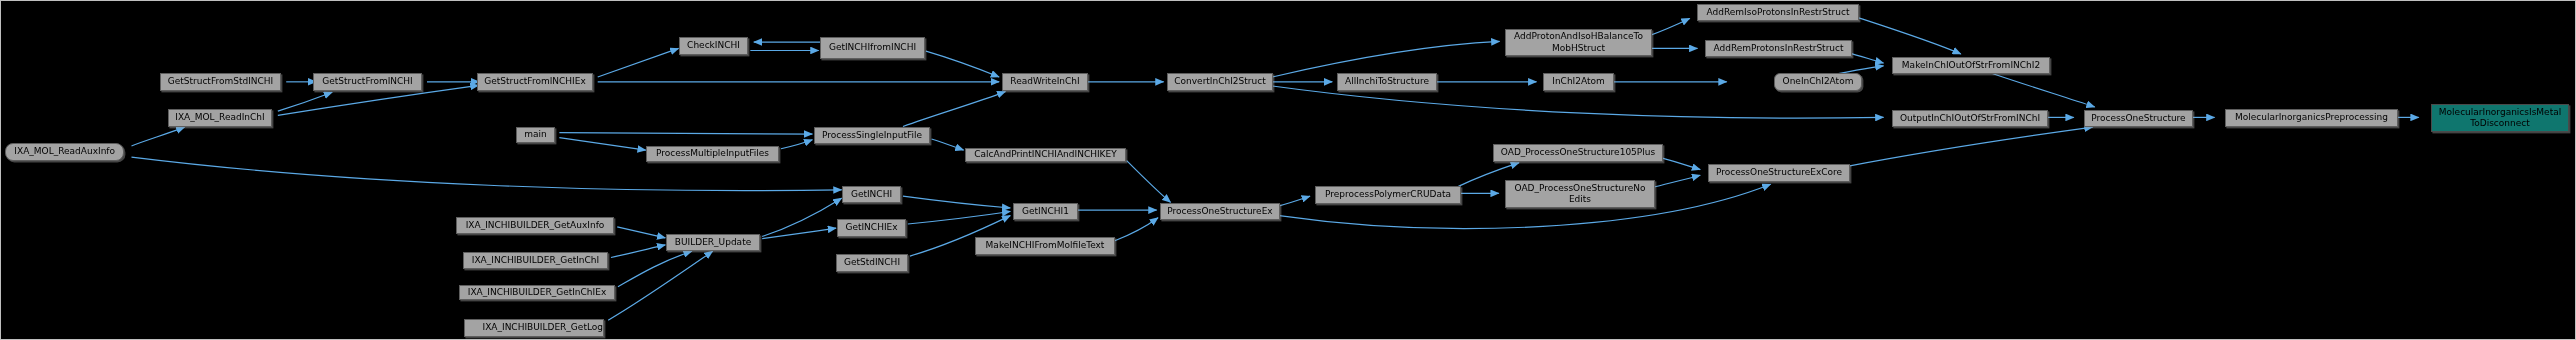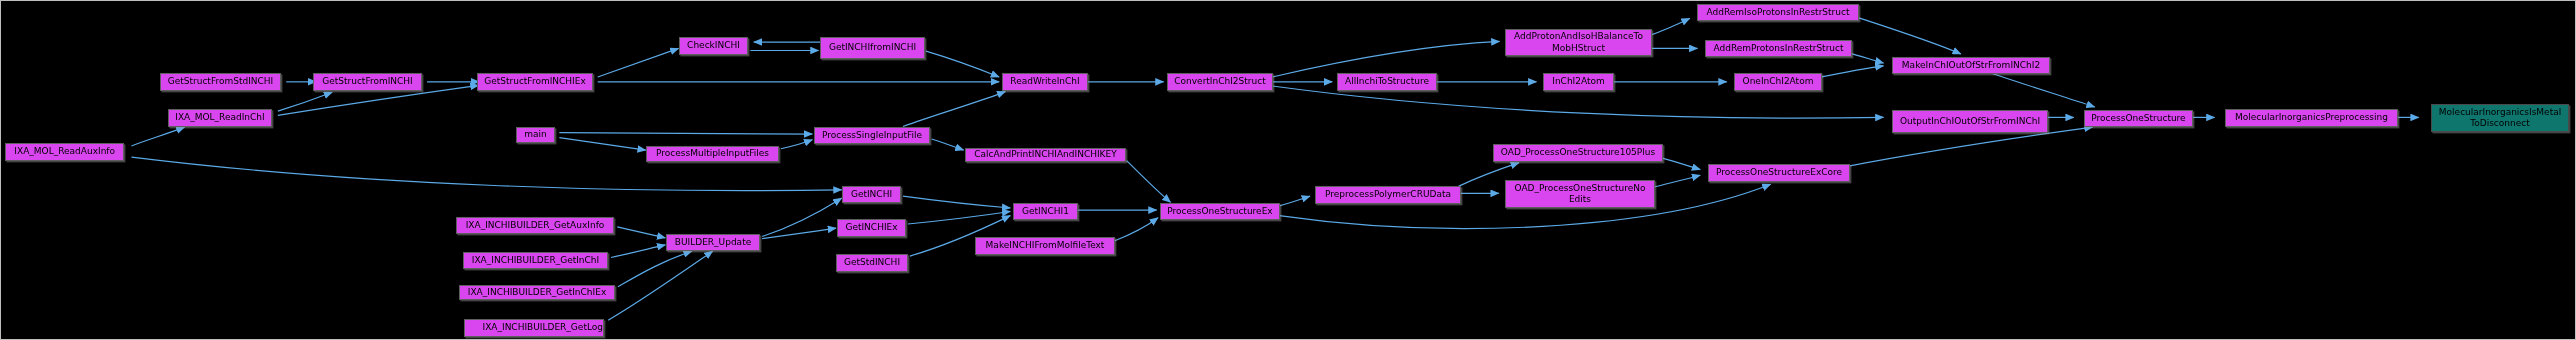--- a/index.html
+++ b/index.html
@@ -1,21 +1,21 @@
 <!DOCTYPE html>
 <html style="font-size:11.2px"><head>
 <meta charset="utf-8">
 <style>
   html,body{margin:0;padding:0;background:#000;}
   .stage-wrap{width:2576px;height:340px;position:relative;background:#000;
     border:0.7px solid #bfbfbf;box-sizing:border-box;overflow:hidden;
     font-family:"DejaVu Sans","Liberation Sans",sans-serif;}
   svg.edge-layer{position:absolute;left:0;top:0;width:100%;height:100%;}
   .node{position:absolute;display:flex;flex-direction:column;align-items:center;
-    justify-content:center;background:#d946ef;border:0.7px solid #5e5e5e;
+    justify-content:center;background:#a3a3a3;border:0.7px solid #5e5e5e;
     box-shadow:1.4px 1.4px 0 rgba(150,150,150,.45);color:#000;font-size:9px;
     line-height:1.25;text-align:center;box-sizing:border-box;white-space:nowrap;
     cursor:pointer;z-index:2;}
   .node.hl{background:#0f766e;border-color:#4a4a4a;}
   .node span{pointer-events:none;}
 </style>
 </head>
 <body>
 
 <div class="stage-wrap">
@@ -82,21 +82,21 @@
       </div>
       <div class="node" style="left: 312px; top: 72px; width: 109px; height: 17.5px;">
         <span>GetStructFromINCHI</span>
       </div>
       <div class="node" style="left: 476px; top: 72px; width: 116px; height: 17.5px;">
         <span>GetStructFromINCHIEx</span>
       </div>
       <div class="node" style="left: 167px; top: 108px; width: 104px; height: 17.5px;">
         <span>IXA_MOL_ReadInChI</span>
       </div>
-      <div class="node" style="left: 4.2px; top: 142px; width: 119px; height: 17.5px;">
+      <div class="node" style="left: 4.2px; top: 142px; width: 119px; height: 17.5px; border-radius: 8px;">
         <span>IXA_MOL_ReadAuxInfo</span>
       </div>
       <div class="node" style="left: 678px; top: 36px; width: 69px; height: 18px;">
         <span>CheckINCHI</span>
       </div>
       <div class="node" style="left: 819px; top: 36px; width: 105px; height: 22px;">
         <span>GetINCHIfromINCHI</span>
       </div>
       <div class="node" style="left: 1001px; top: 72px; width: 86px; height: 17.5px;">
         <span>ReadWriteInChI</span>
@@ -115,37 +115,37 @@
       </div>
       <div class="node" style="left: 1166px; top: 72px; width: 106px; height: 17.5px;">
         <span>ConvertInChI2Struct</span>
       </div>
       <div class="node" style="left: 1336px; top: 72px; width: 100px; height: 17.5px;">
         <span>AllInchiToStructure</span>
       </div>
       <div class="node" style="left: 1542px; top: 72px; width: 71px; height: 17.5px;">
         <span>InChI2Atom</span>
       </div>
-      <div class="node" style="left: 1733px; top: 72px; width: 88px; height: 17.5px;">
+      <div class="node" style="left: 1773px; top: 72px; width: 88px; height: 17.5px; border-radius: 6px;">
         <span>OneInChI2Atom</span>
       </div>
       <div class="node" style="left: 1504px; top: 28px; width: 147px; height: 27px;">
         <span>AddProtonAndIsoHBalanceTo</span>
         <span>MobHStruct</span>
       </div>
       <div class="node" style="left: 1696px; top: 2.8px; width: 162px; height: 17px;">
         <span>AddRemIsoProtonsInRestrStruct</span>
       </div>
       <div class="node" style="left: 1704px; top: 39px; width: 147px; height: 17px;">
         <span>AddRemProtonsInRestrStruct</span>
       </div>
       <div class="node" style="left: 1891px; top: 56px; width: 158px; height: 17px;">
         <span>MakeInChIOutOfStrFromINChI2</span>
       </div>
-      <div class="node" style="left: 1891px; top: 109px; width: 156px; height: 23px;">
+      <div class="node" style="left: 1891px; top: 109px; width: 156px; height: 17px;">
         <span>OutputInChIOutOfStrFromINChI</span>
       </div>
       <div class="node" style="left: 2083px; top: 109px; width: 109px; height: 17px;">
         <span>ProcessOneStructure</span>
       </div>
       <div class="node" style="left: 2224px; top: 108px; width: 173px; height: 17.5px;">
         <span>MolecularInorganicsPreprocessing</span>
       </div>
       <div class="node hl" style="left: 2430px; top: 103px; width: 138px; height: 28px;">
         <span>MolecularInorganicsIsMetal</span>

